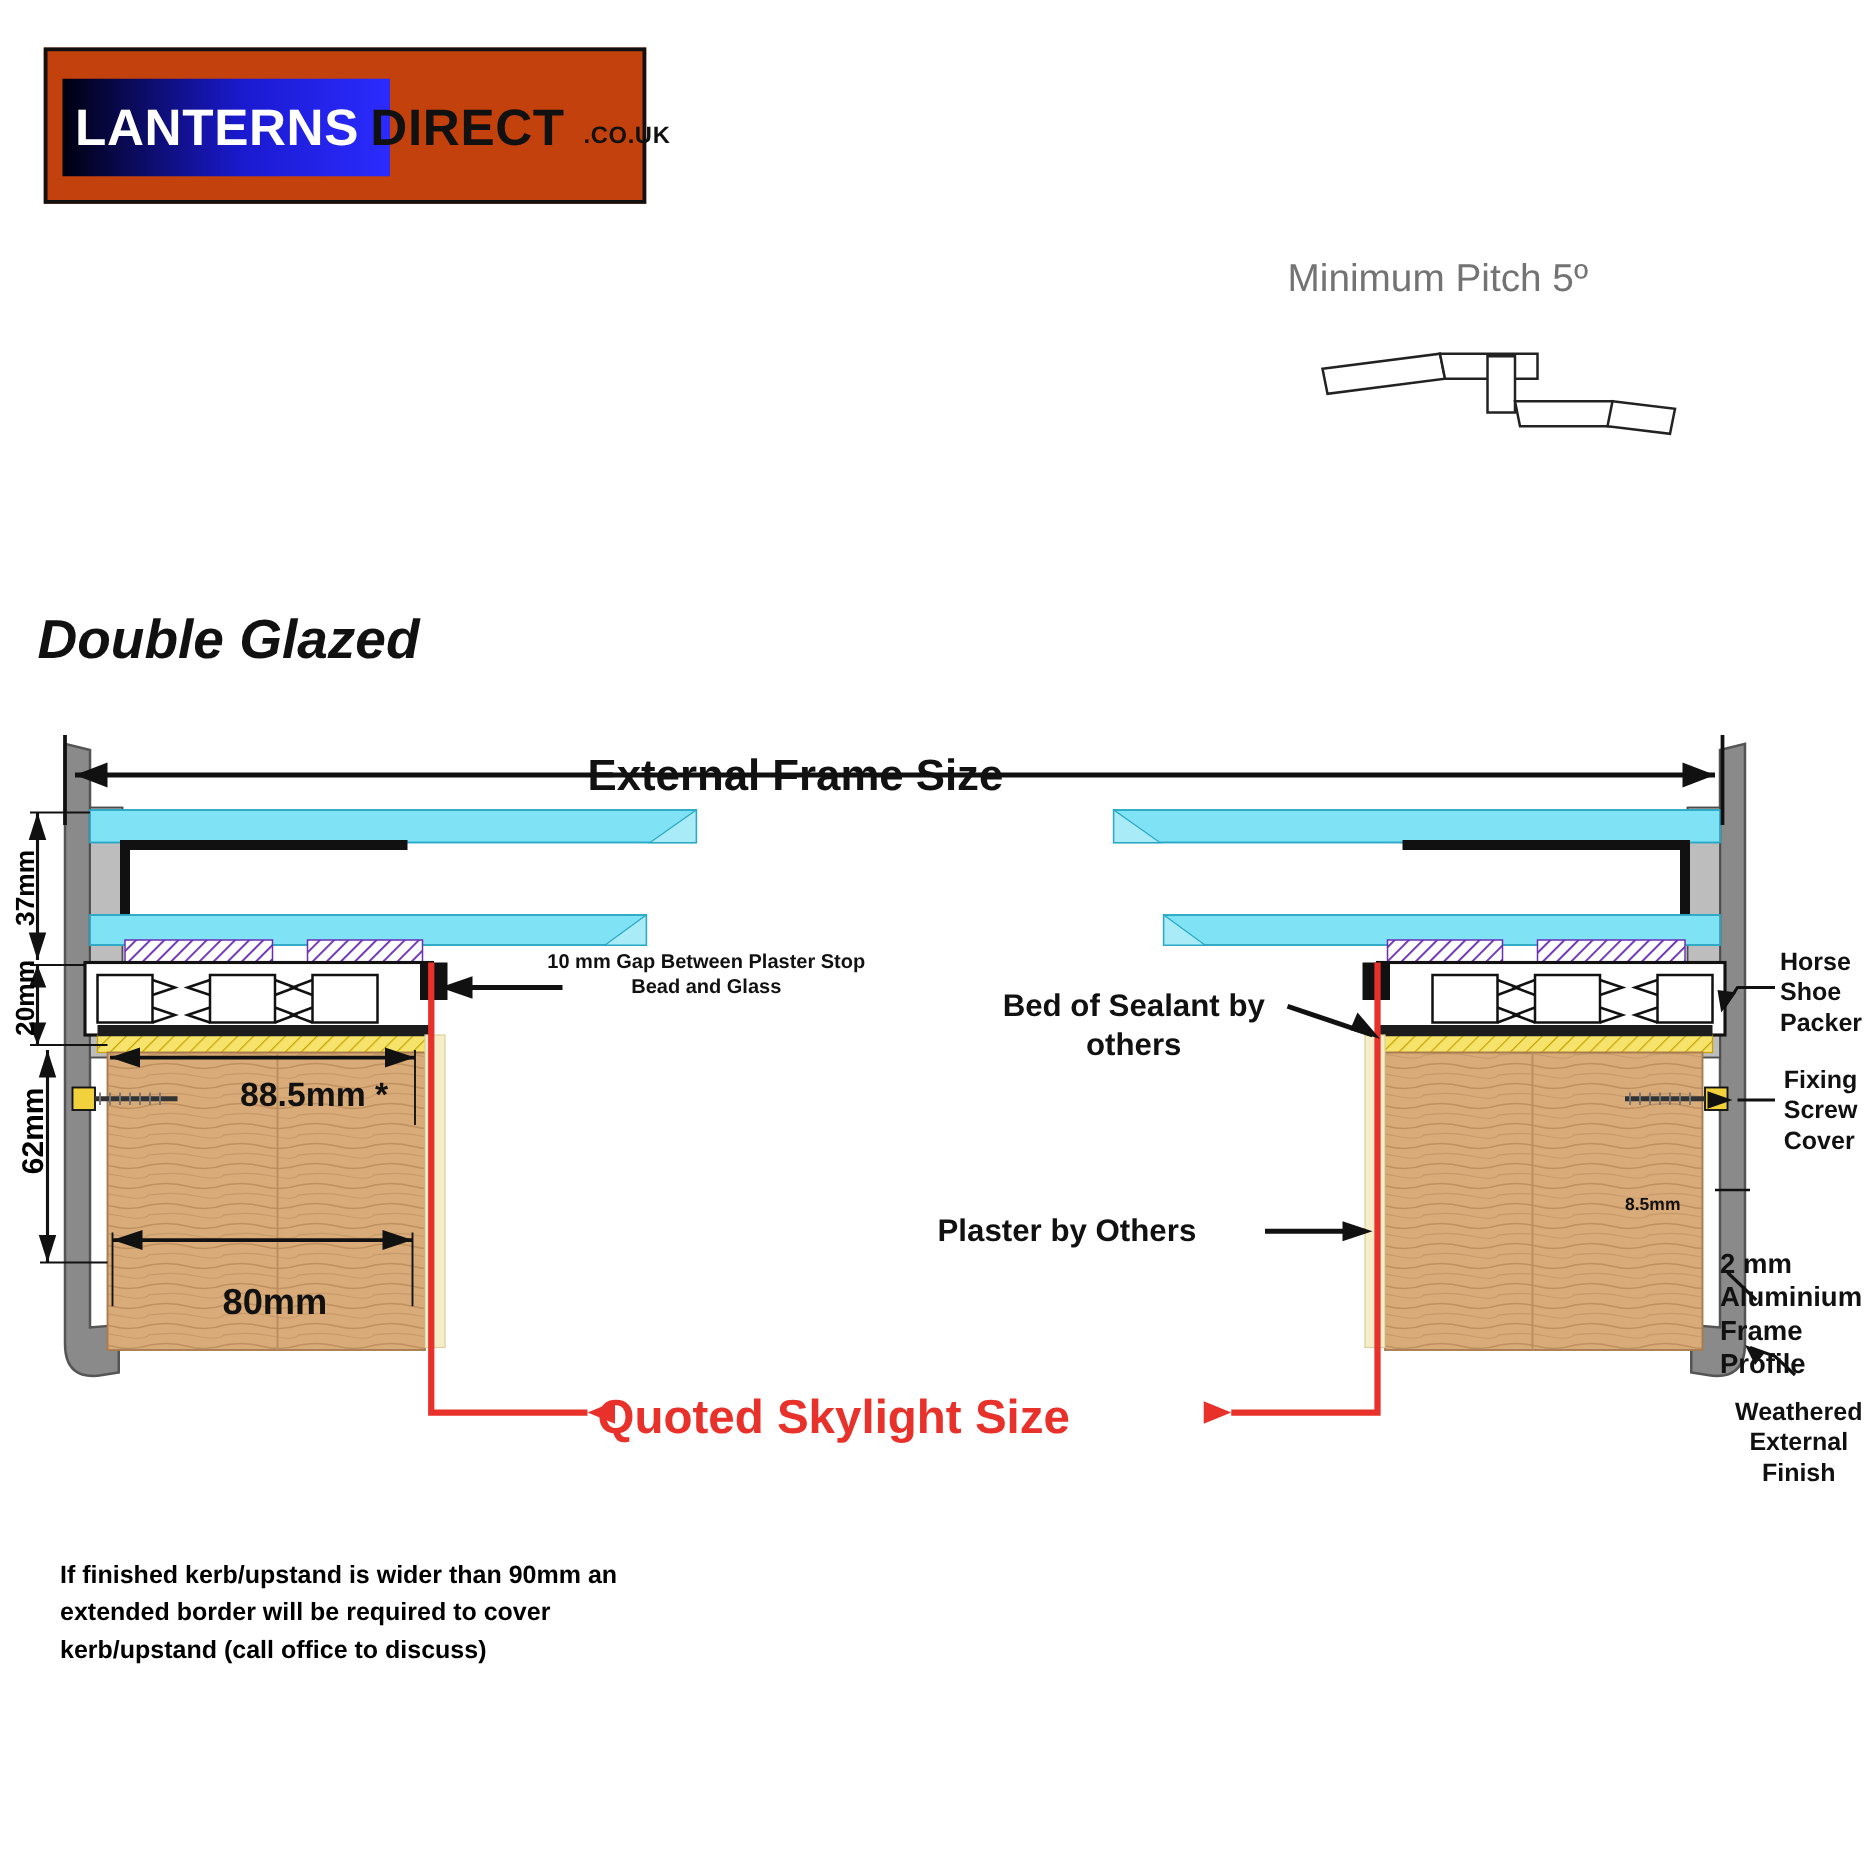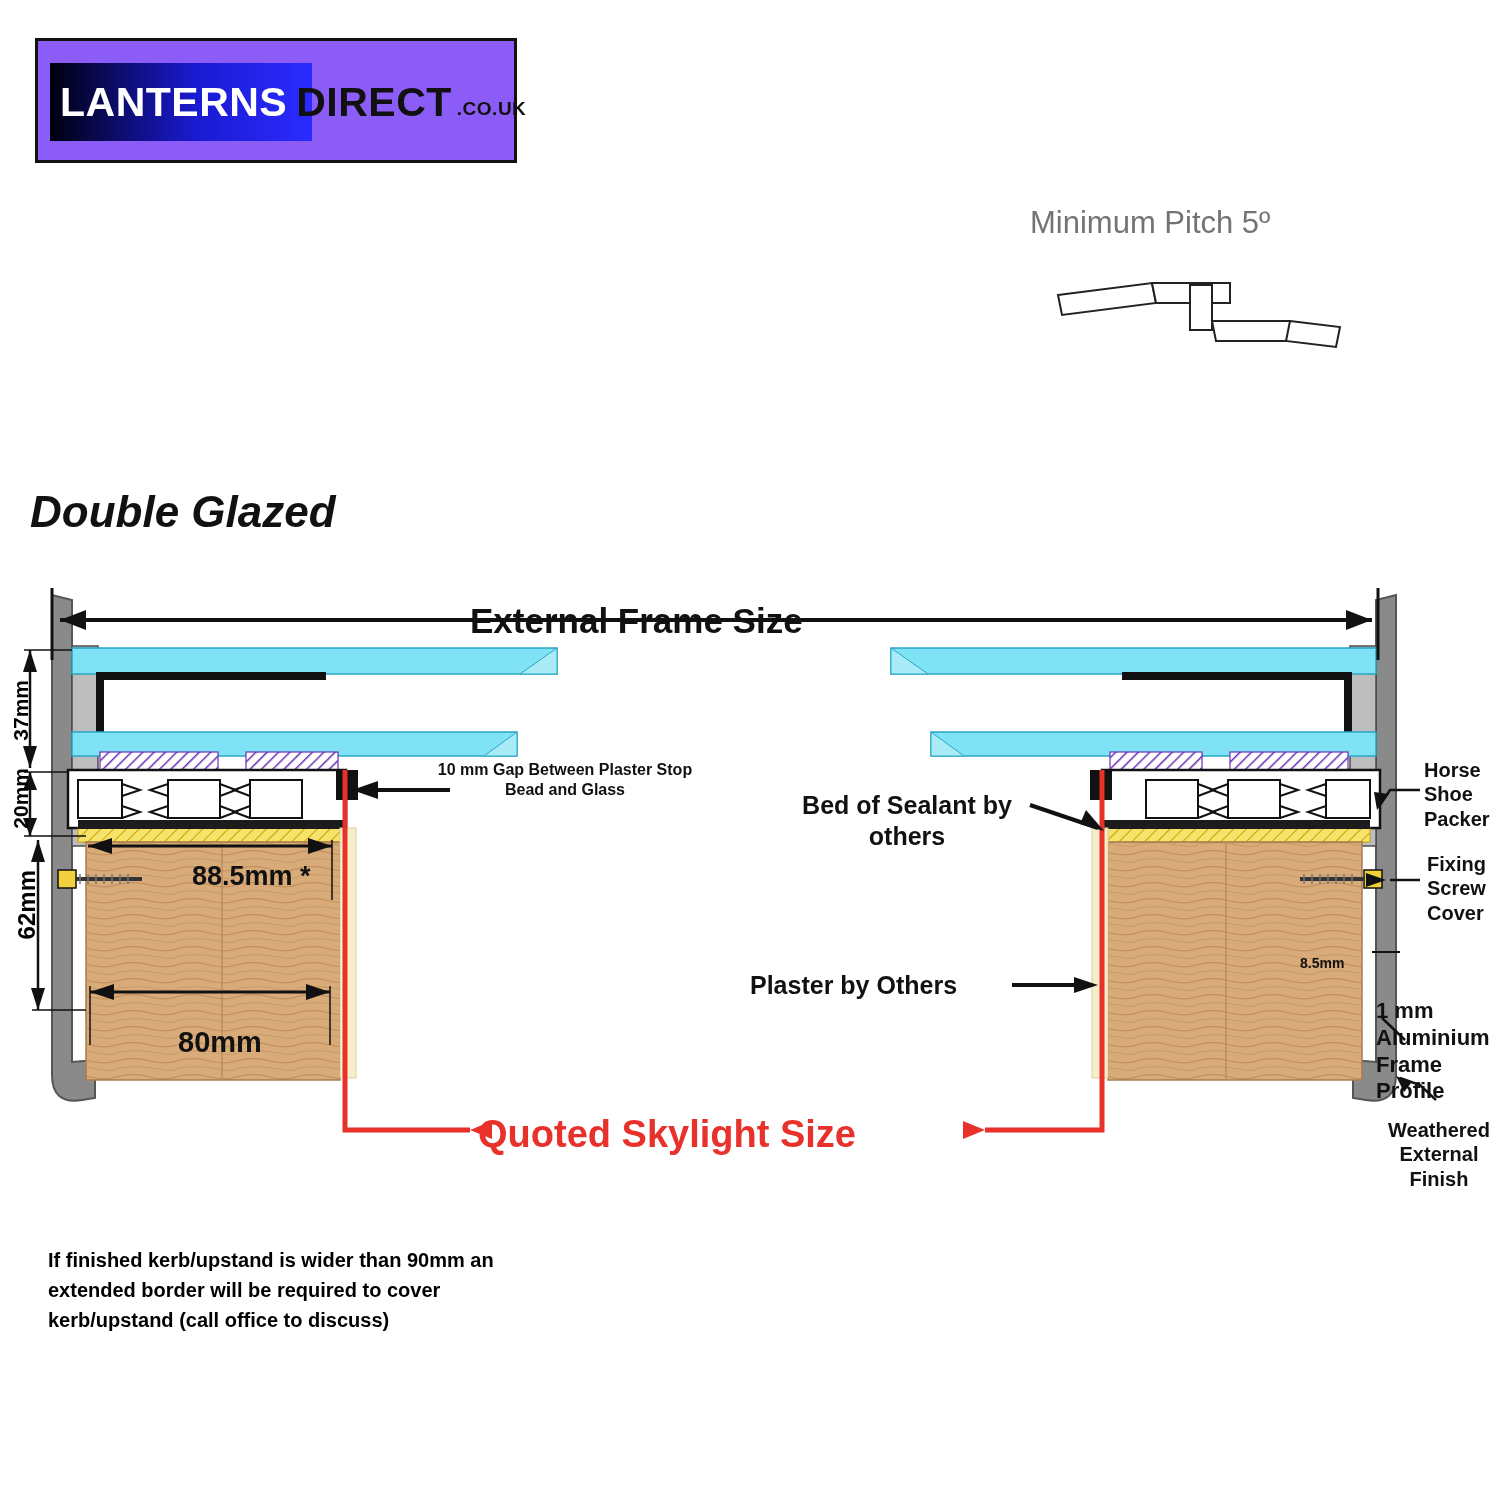--- a/index.html
+++ b/index.html
@@ -14,39 +14,39 @@
     font-family: "Liberation Sans", sans-serif;
     color: #000;
     overflow: hidden;
   }
   .abs { position: absolute; }
 
   
   #logo {
     left: 35px; top: 38px; width: 482px; height: 125px;
     border: 3px solid #111;
-    background: #8b5cf6;
+    background: #c2410c;
     box-sizing: border-box;
   }
   #logo-inner {
     position: absolute; left: 12px; top: 22px; width: 456px; height: 78px;
   }
   #logo-blue {
     position: absolute; left: 0; top: 0; width: 262px; height: 78px;
     background: linear-gradient(90deg, #000010 0%, #1a1ad0 55%, #2b2bff 100%);
   }
   #logo-text {
     position: absolute; left: 0; top: 0; width: 456px; height: 78px;
     display: flex; align-items: center;
     font-size: 41px; font-weight: bold; letter-spacing: 0.5px;
     white-space: nowrap;
   }
   #logo-word1 { color: #ffffff; padding-left: 10px; }
   #logo-word2 { color: #111111; padding-left: 9px; }
-  #logo-word3 { color: #111111; font-size: 19px; font-weight: bold; padding-left: 5px; padding-top: 14px; }
+  #logo-word3 { color: #111111; font-size: 19px; font-weight: bold; padding-left: 5px; padding-top: 14px; margin-left: 10px; }
 
   
   #pitch-label {
     left: 1030px; top: 205px; width: 420px;
     font-size: 31px; font-weight: normal; color: #737373;
   }
   #pitch-graphic { left: 1040px; top: 275px; width: 320px; height: 100px; }
 
   
   #title-dg {
@@ -279,21 +279,21 @@
   <polygon points="985,1130 963,1121 963,1139" fill="#e8312a"></polygon>
 </svg>
 
 <div id="lbl-efs" class="abs lbl">External Frame Size</div>
 <div id="lbl-gap" class="abs lbl">10 mm Gap Between Plaster Stop Bead and Glass</div>
 <div id="lbl-sealant" class="abs lbl">Bed of Sealant by others</div>
 <div id="lbl-plaster" class="abs lbl">Plaster by Others</div>
 <div id="lbl-horseshoe" class="abs lbl">Horse Shoe Packer</div>
 <div id="lbl-fixing" class="abs lbl">Fixing Screw Cover</div>
 <div id="lbl-85" class="abs lbl">8.5mm</div>
-<div id="lbl-2mm" class="abs lbl">1 mm Aluminium Frame Profile</div>
+<div id="lbl-2mm" class="abs lbl">2 mm Aluminium Frame Profile</div>
 <div id="lbl-weathered" class="abs lbl">Weathered External Finish</div>
 <div id="lbl-quoted" class="abs">Quoted Skylight Size</div>
 <div id="lbl-885" class="abs lbl">88.5mm *</div>
 <div id="lbl-80" class="abs lbl">80mm</div>
 <div id="lbl-37" class="abs vlbl">37mm</div>
 <div id="lbl-20" class="abs vlbl">20mm</div>
 <div id="lbl-62" class="abs vlbl">62mm</div>
 
 <div id="footnote" class="abs">If finished kerb/upstand is wider than 90mm an extended border will be required to cover kerb/upstand (call office to discuss)</div>
 

